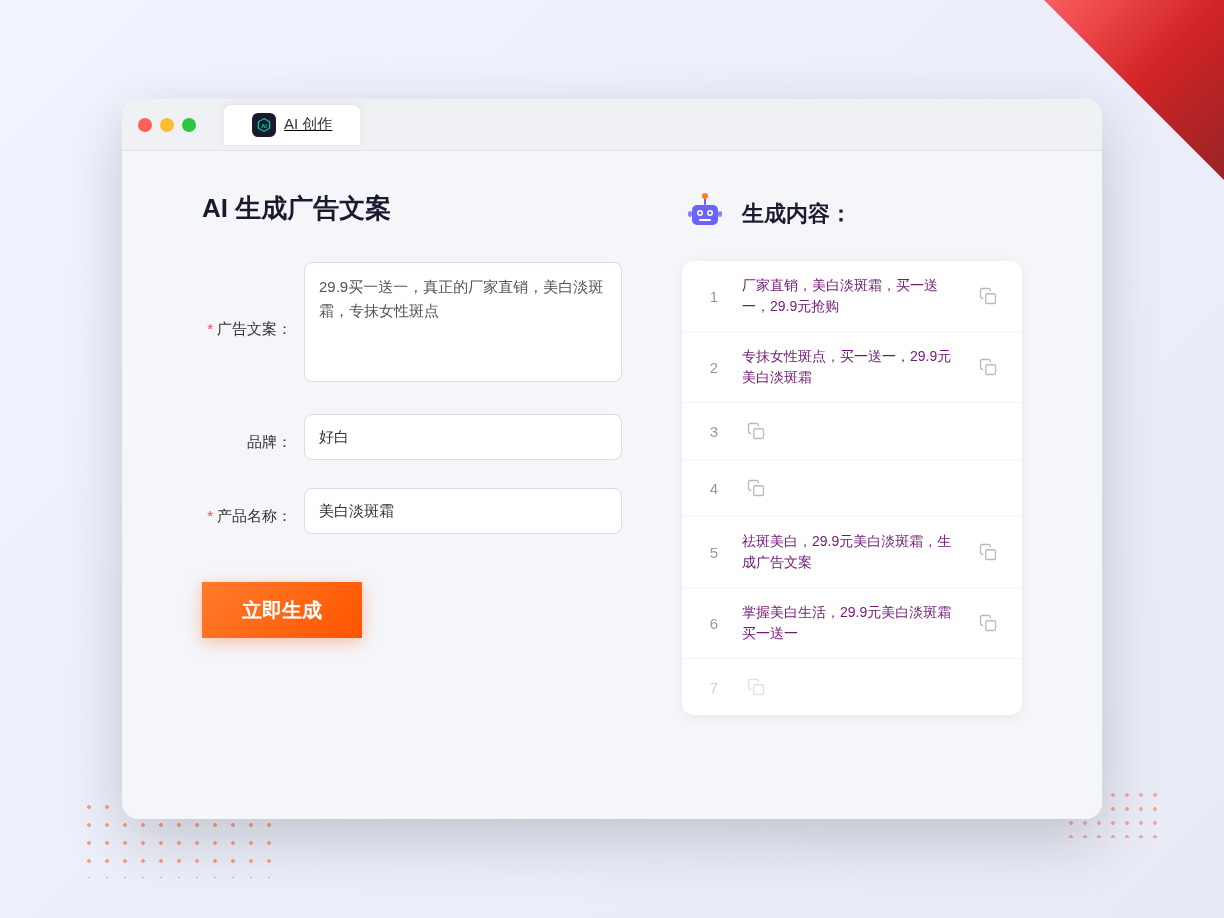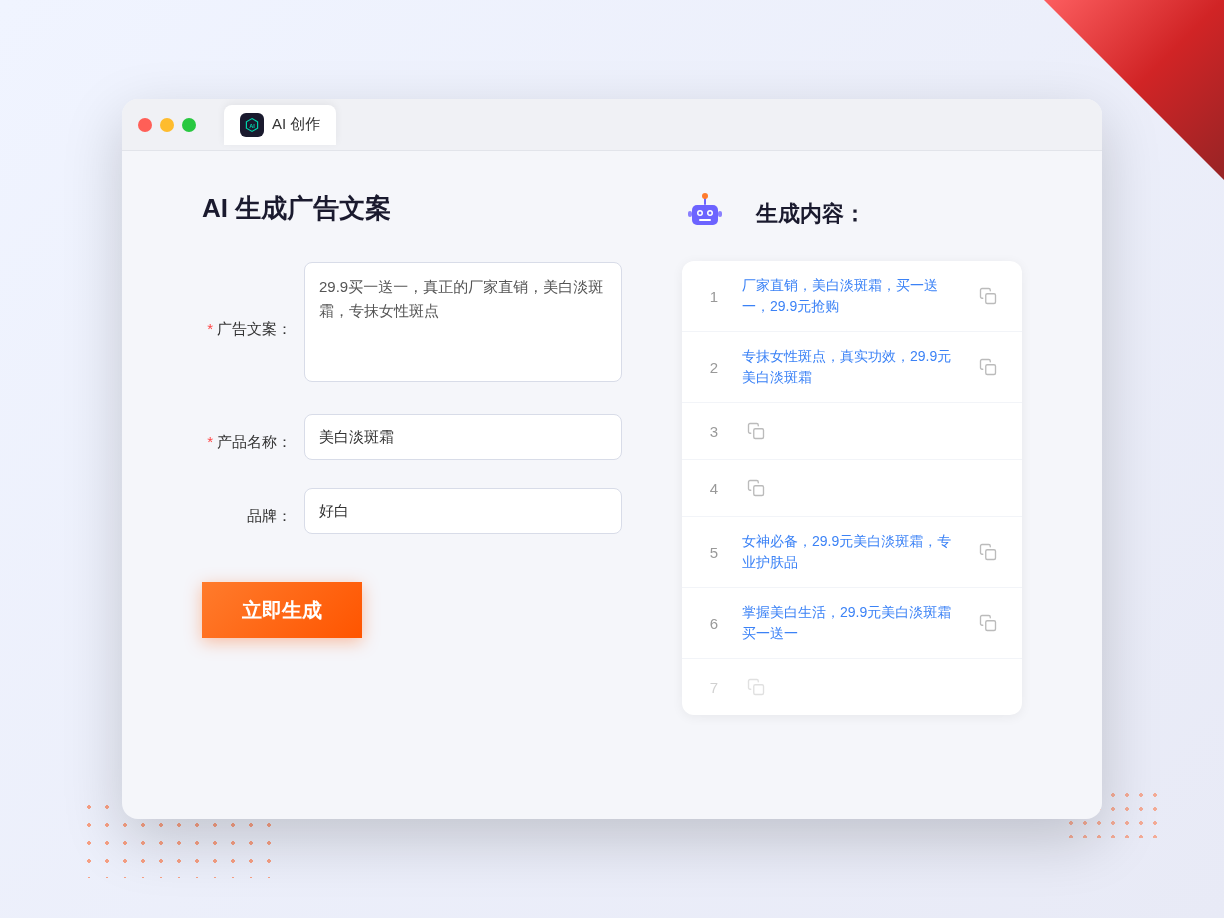--- a/index.html
+++ b/index.html
@@ -80,23 +80,24 @@
     .tl-red { background: #ff5f57; }
     .tl-yellow { background: #febc2e; }
     .tl-green { background: #28c840; }
 
     .tab {
       display: flex;
       align-items: center;
       gap: 8px;
       background: #fff;
       border-radius: 8px 8px 0 0;
-      padding: 8px 16px;
+      padding: 8px 28px;
       margin-left: 16px;
       box-shadow: 0 -2px 8px rgba(0,0,0,0.06);
+      text-decoration: underline;
     }
 
     .tab-icon {
       width: 24px;
       height: 24px;
       background: #1a1a2e;
       border-radius: 6px;
       display: flex;
       align-items: center;
       justify-content: center;
@@ -202,21 +203,21 @@
     }
 
     
     .right-panel {
       flex: 1;
     }
 
     .right-header {
       display: flex;
       align-items: center;
-      gap: 28px;
+      gap: 14px;
       margin-bottom: 24px;
     }
 
     .robot-icon {
       width: 46px;
       height: 46px;
       display: flex;
       align-items: center;
       justify-content: center;
     }
@@ -263,21 +264,21 @@
       width: 24px;
       font-size: 15px;
       color: #999;
       flex-shrink: 0;
       text-align: center;
     }
 
     .result-text {
       flex: 1;
       font-size: 14px;
-      color: #3b82f6;
+      color: #701a75;
       line-height: 1.5;
     }
 
     .copy-icon {
       width: 28px;
       height: 28px;
       display: flex;
       align-items: center;
       justify-content: center;
       cursor: pointer;
@@ -327,37 +328,37 @@
         <label class="form-label">
           <span class="required-mark">*</span><span>广告文案：</span>
         </label>
         <div class="form-input-wrapper">
           <textarea class="form-textarea" style="">29.9买一送一，真正的厂家直销，美白淡斑霜，专抹女性斑点</textarea>
         </div>
       </div>
 
       
       <div class="form-group">
+        <label class="form-label">品牌：</label>
+        <div class="form-input-wrapper">
+          <input class="form-input" type="text" value="好白" style="">
+        </div>
+      </div>
+
+      
+      <div class="form-group">
         <label class="form-label">
           <span class="required-mark">*</span><span>产品名称：</span>
         </label>
         <div class="form-input-wrapper">
           <input class="form-input" type="text" value="美白淡斑霜" style="">
         </div>
       </div>
 
       
-      <div class="form-group">
-        <label class="form-label">品牌：</label>
-        <div class="form-input-wrapper">
-          <input class="form-input" type="text" value="好白" style="">
-        </div>
-      </div>
-
-      
       <button class="generate-btn">立即生成</button>
     </div>
 
     <div class="right-panel">
       <div class="right-header">
 
         <div class="robot-icon">
           <svg width="46" height="46" viewBox="0 0 46 46" fill="none" xmlns="http://www.w3.org/2000/svg">
 
             <rect x="10" y="14" width="26" height="20" rx="5" fill="#6c63ff"></rect>
@@ -387,21 +388,21 @@
     <span class="result-text">厂家直销，美白淡斑霜，买一送一，29.9元抢购</span>
     <span class="copy-icon">
       <svg viewBox="0 0 24 24" fill="none" stroke="currentColor" stroke-width="1.8" stroke-linecap="round" stroke-linejoin="round">
         <rect x="9" y="9" width="13" height="13" rx="2" ry="2"></rect>
         <path d="M5 15H4a2 2 0 0 1-2-2V4a2 2 0 0 1 2-2h9a2 2 0 0 1 2 2v1"></path>
       </svg>
     </span>
   </div>
             <div class="result-row">
     <span class="result-num">2</span>
-    <span class="result-text">专抹女性斑点，真实功效，29.9元美白淡斑霜</span>
+    <span class="result-text">专抹女性斑点，买一送一，29.9元美白淡斑霜</span>
     <span class="copy-icon">
       <svg viewBox="0 0 24 24" fill="none" stroke="currentColor" stroke-width="1.8" stroke-linecap="round" stroke-linejoin="round">
         <rect x="9" y="9" width="13" height="13" rx="2" ry="2"></rect>
         <path d="M5 15H4a2 2 0 0 1-2-2V4a2 2 0 0 1 2-2h9a2 2 0 0 1 2 2v1"></path>
       </svg>
     </span>
   </div>
             <div class="result-row">
     <span class="result-num">3</span>
     <span class="copy-icon">
@@ -415,21 +416,21 @@
     <span class="result-num">4</span>
     <span class="copy-icon">
       <svg viewBox="0 0 24 24" fill="none" stroke="currentColor" stroke-width="1.8" stroke-linecap="round" stroke-linejoin="round">
         <rect x="9" y="9" width="13" height="13" rx="2" ry="2"></rect>
         <path d="M5 15H4a2 2 0 0 1-2-2V4a2 2 0 0 1 2-2h9a2 2 0 0 1 2 2v1"></path>
       </svg>
     </span>
   </div>
             <div class="result-row">
     <span class="result-num">5</span>
-    <span class="result-text">女神必备，29.9元美白淡斑霜，专业护肤品</span>
+    <span class="result-text">祛斑美白，29.9元美白淡斑霜，生成广告文案</span>
     <span class="copy-icon">
       <svg viewBox="0 0 24 24" fill="none" stroke="currentColor" stroke-width="1.8" stroke-linecap="round" stroke-linejoin="round">
         <rect x="9" y="9" width="13" height="13" rx="2" ry="2"></rect>
         <path d="M5 15H4a2 2 0 0 1-2-2V4a2 2 0 0 1 2-2h9a2 2 0 0 1 2 2v1"></path>
       </svg>
     </span>
   </div>
             <div class="result-row">
     <span class="result-num">6</span>
     <span class="result-text">掌握美白生活，29.9元美白淡斑霜买一送一</span>

